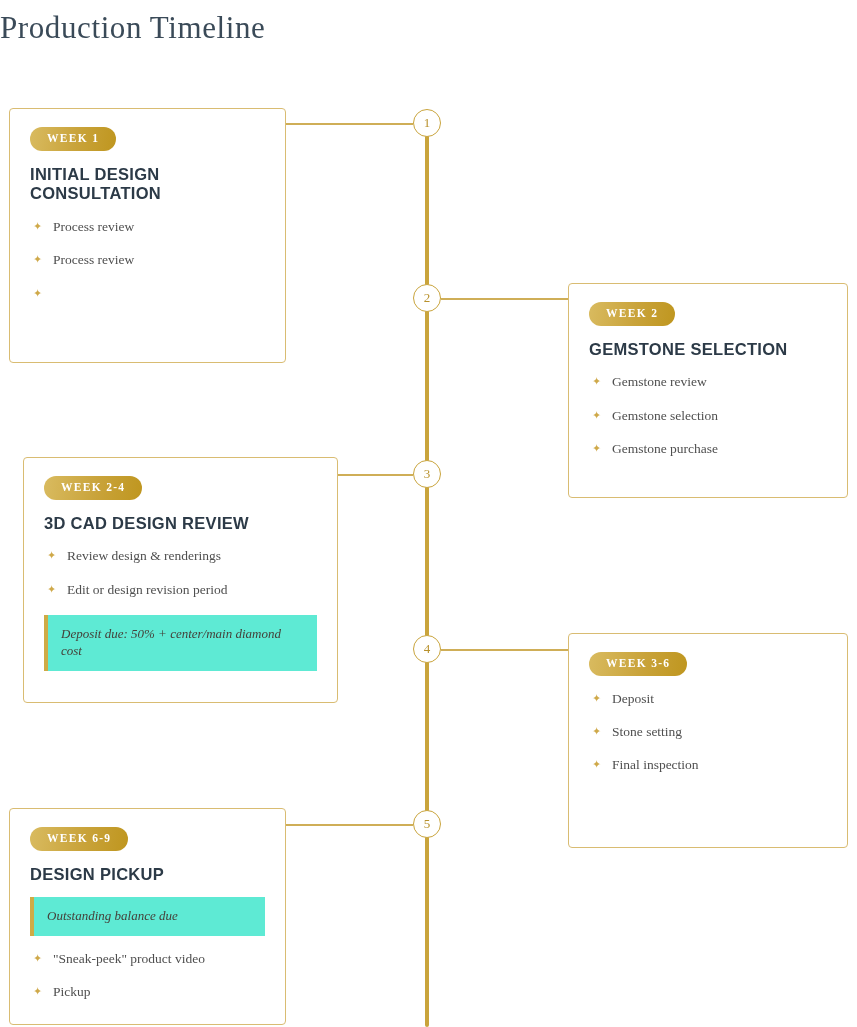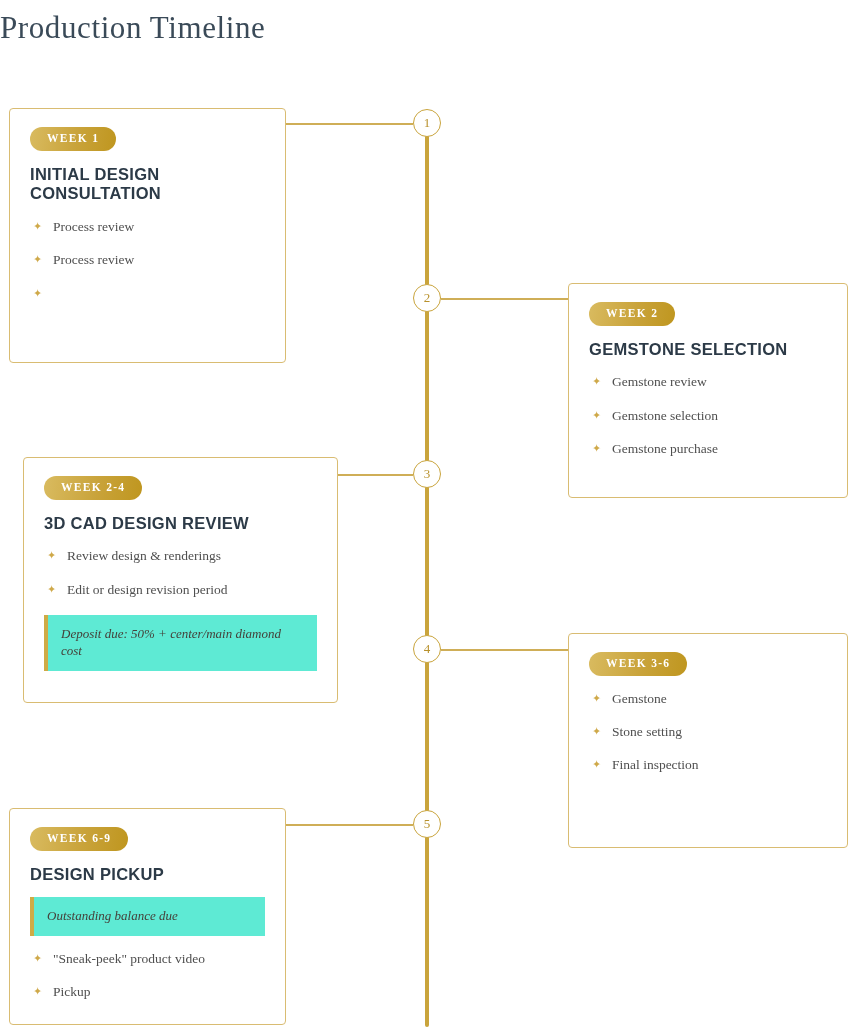--- a/index.html
+++ b/index.html
@@ -223,21 +223,21 @@
     </li>
   </ul>
   <div class="note">Deposit due: 50% + center/main diamond cost</div>
 </div>
 
 <div class="card" style="left:568px; top:633px; width:280px; height:215px;">
   <span class="badge">WEEK 3-6</span>
   <ul class="bullets">
     <li>
       <span class="bullet-icon">✦</span>
-      <span>Gemstone</span>
+      <span>Deposit</span>
     </li>
     <li>
       <span class="bullet-icon">✦</span>
       <span>Stone setting</span>
     </li>
     <li>
       <span class="bullet-icon">✦</span>
       <span>Final inspection</span>
     </li>
   </ul>

